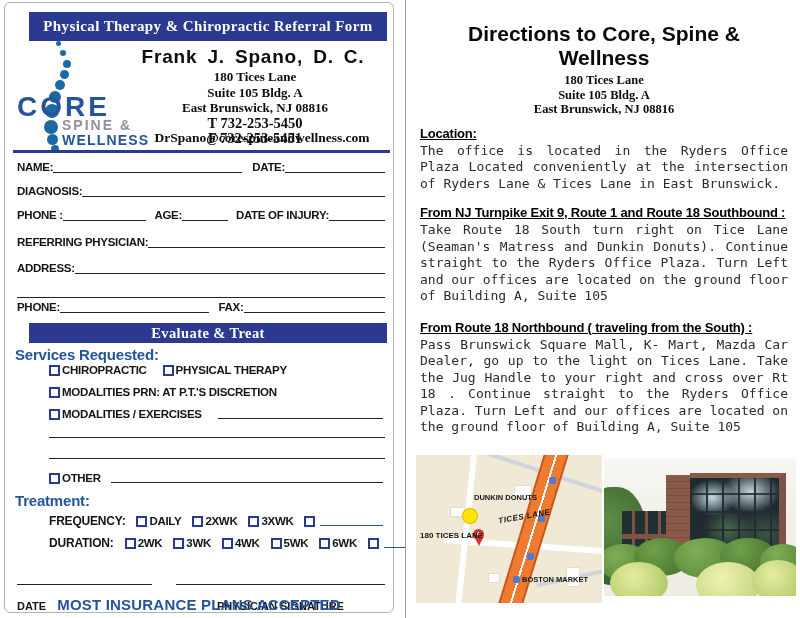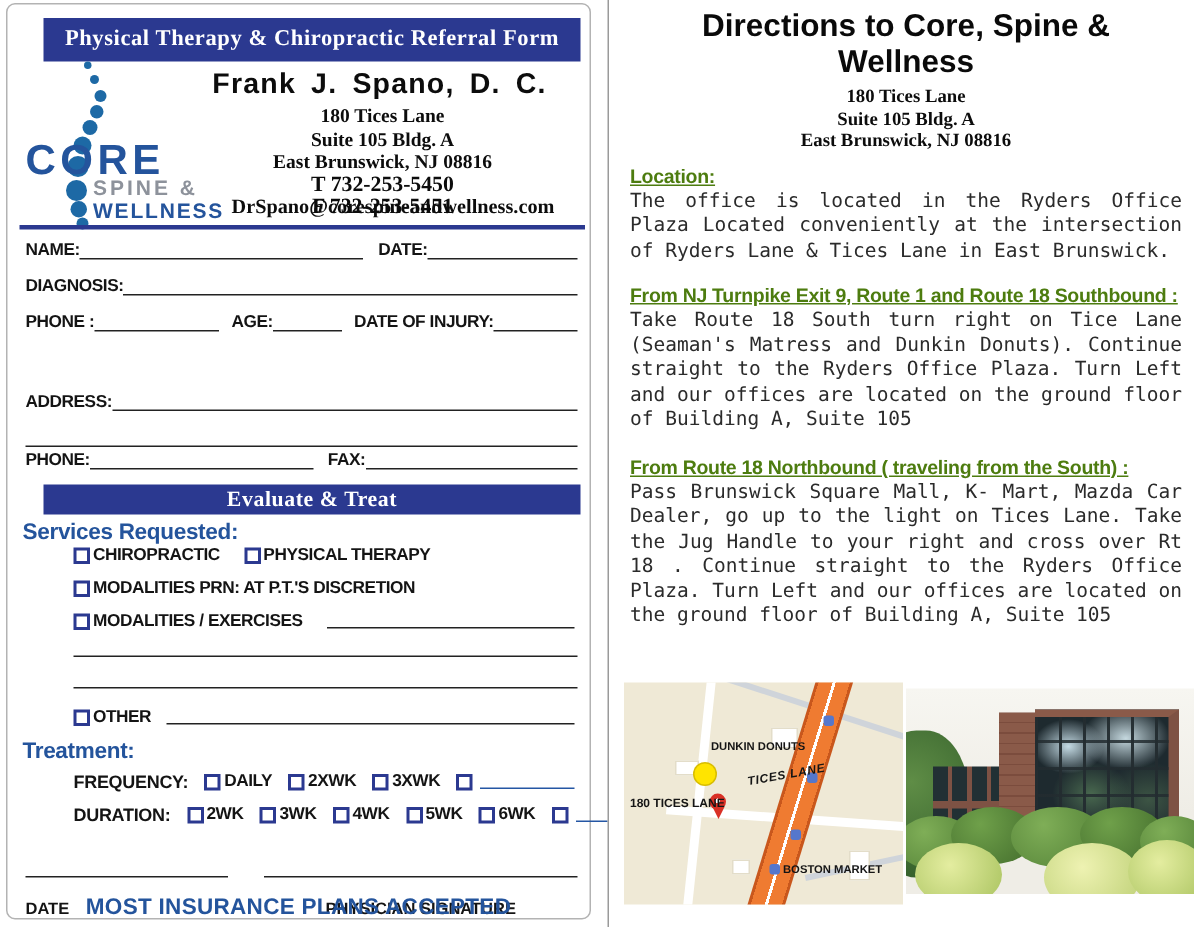--- a/index.html
+++ b/index.html
@@ -54,25 +54,25 @@
              color:#24549c; letter-spacing:-.2px; }
   .sigrow { position:absolute; left:12px; right:8px; top:581px; display:flex; gap:24px; }
   .sigcol { border-top:1.3px solid #222; font-size:11px; font-weight:bold; color:#141414; padding-top:15px; }
   .sigcol.date { flex:0 0 135px; }
   .sigcol.phys { flex:1; text-align:center; }
   .footer { position:absolute; left:0; right:0; top:593px; text-align:center; font-size:15px;
             font-weight:bold; color:#24549c; letter-spacing:.2px; }
 
   
   .rp { position:absolute; left:405px; top:0; width:395px; height:618px; background:#fff;
-        border-left:1.5px solid #9a9a9a; padding:4px 12px 0 14px; }
+        border-left:1.5px solid #9a9a9a; padding:20px 12px 0 14px; }
   .rp-title { font-size:21px; font-weight:bold; color:#0a0a0a; text-align:center; margin-top:2px; }
   .rp-addr { text-align:center; font-family:"Liberation Serif",serif; font-weight:bold;
              font-size:12.5px; line-height:14.5px; color:#0c0c0c; margin-top:3px; }
-  .rp-head { font-size:13px; font-weight:bold; color:#4d7c0f; text-decoration:underline; letter-spacing:-.2px; }
+  .rp-head { font-size:13px; font-weight:bold; color:#000000; text-decoration:underline; letter-spacing:-.2px; }
   .rp-body { font-family:"DejaVu Sans Mono",monospace; font-size:13px; line-height:16.5px;
              color:#2b2b2b; text-align:justify; margin-top:2px; }
   .mt1 { margin-top:9px; } .mt2 { margin-top:13px; } .mt3 { margin-top:15px; }
 
   
   .mapbox { position:absolute; left:10px; top:455px; width:186px; height:148px;
             background:#efe9d6; overflow:hidden; }
   .road { position:absolute; background:#fff; }
   .road.thin { background:#cfd4da; }
   .hwy { position:absolute; left:104px; top:-26px; width:24px; height:210px; transform:rotate(17deg);
@@ -174,20 +174,24 @@
 
   <div class="frow" style="top:206px">
     <span class="flabel">PHONE :</span>
     <span class="uline" style="flex:1.6"></span>
     <span class="flabel" style="margin-left:8px">AGE:</span>
     <span class="uline" style="flex:0 0 46px"></span>
     <span class="flabel" style="margin-left:8px">DATE OF INJURY:</span>
     <span class="uline" style="flex:0 0 56px"></span>
   </div>
 
+  <div class="frow" style="top:233px">
+    <span class="flabel">REFERRING PHYSICIAN:</span>
+    <span class="uline grow"></span>
+  </div>
 
   <div class="frow" style="top:259px">
     <span class="flabel">ADDRESS:</span>
     <span class="uline grow"></span>
   </div>
 
   <div class="line6"></div>
 
   <div class="frow" style="top:298px">
     <span class="flabel">PHONE:</span>

